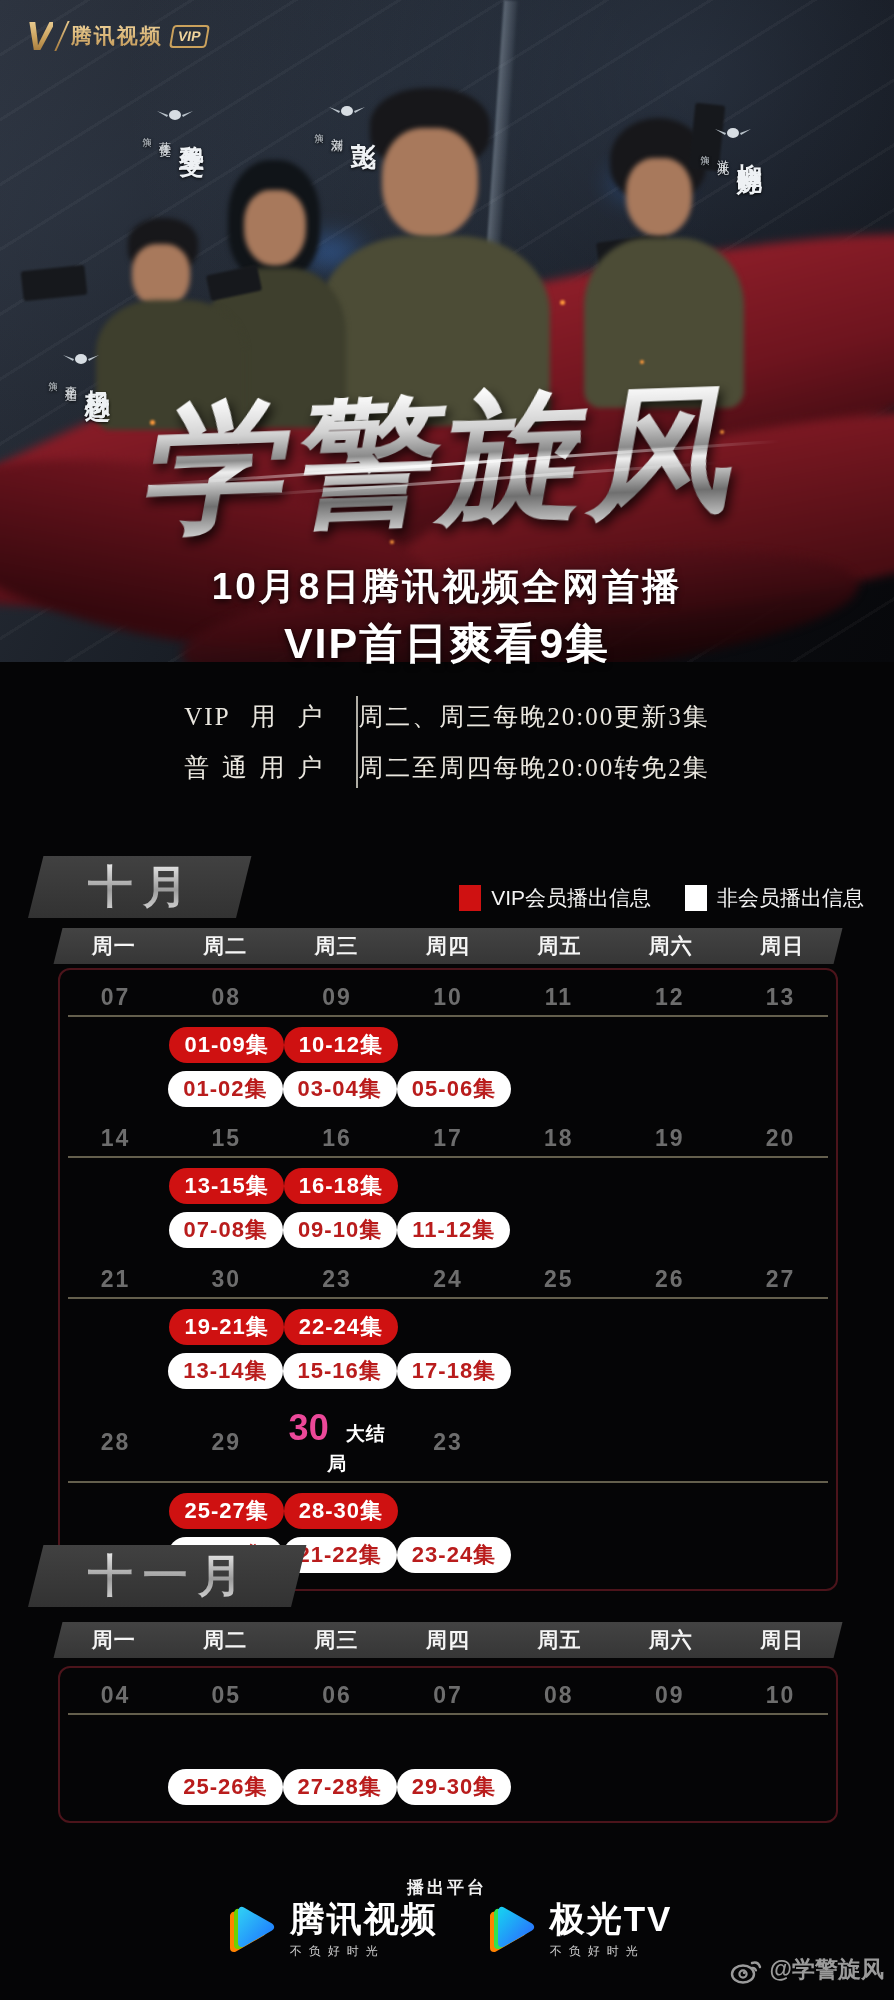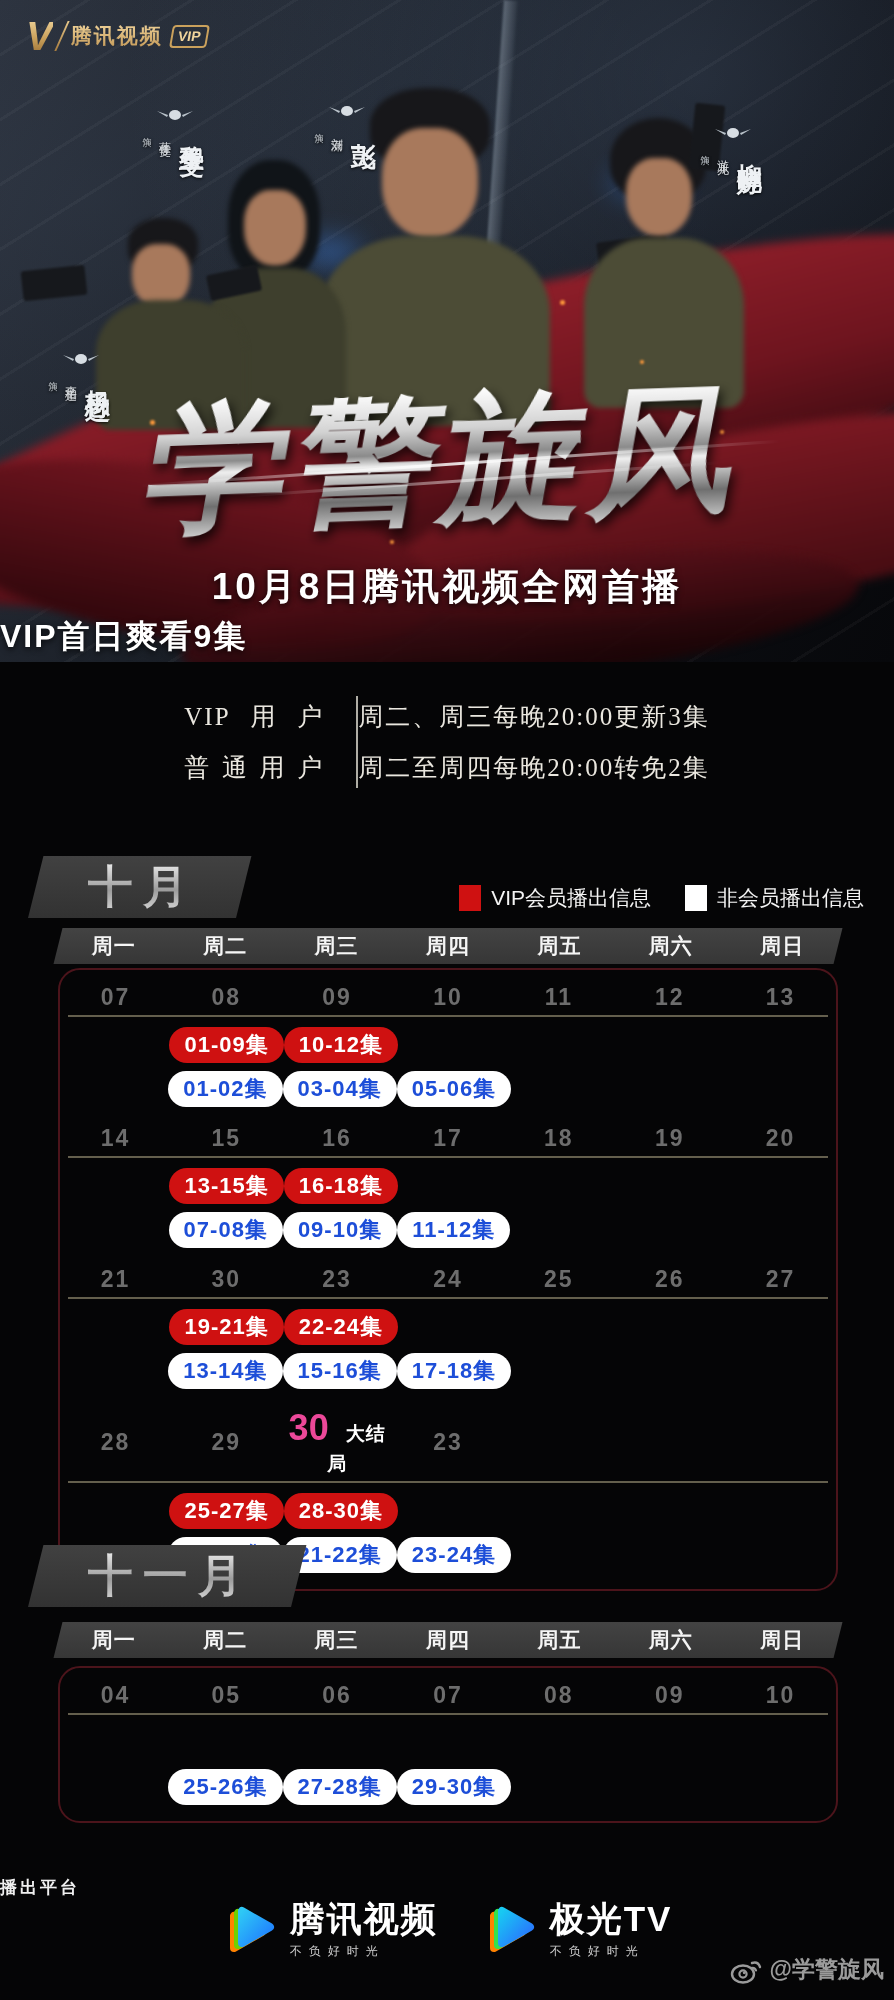--- a/index.html
+++ b/index.html
@@ -64,21 +64,21 @@
     transform:skewX(-12deg) rotate(-2deg);
     background:linear-gradient(180deg,#ffffff 0%,#d2d2d2 28%,#8b8b8b 46%,#efefef 54%,#6f6f6f 78%,#cfcfcf 100%);
     -webkit-background-clip:text;background-clip:text;color:transparent;
     filter:drop-shadow(4px 6px 6px rgba(0,0,0,.75));}
   .speedline{position:absolute;height:3px;background:linear-gradient(90deg,transparent,rgba(255,255,255,.85),transparent);
     transform:rotate(-4deg);}
 
   
   .premiere1{left:0;top:562px;width:894px;text-align:center;font-size:37px;font-weight:bold;
     letter-spacing:3px;color:#fff;text-shadow:0 2px 6px rgba(0,0,0,.8);}
-  .premiere2{left:0;top:615px;width:894px;font-size:32px;font-weight:bold;
+  .premiere2{left:0;top:615px;width:894px;text-align:center;font-size:43px;font-weight:bold;
     letter-spacing:2px;color:#fff;text-shadow:0 2px 6px rgba(0,0,0,.8);}
 
   
   .rules{left:0;top:700px;width:894px;display:flex;justify-content:center;}
   .rules-inner{display:grid;grid-template-columns:auto auto;column-gap:34px;row-gap:18px;
     font-family:"Liberation Serif",serif;font-size:25px;color:#eae7df;letter-spacing:2px;position:relative;}
   .rules-inner .divider{position:absolute;left:172px;top:-4px;bottom:-4px;width:2px;background:#cfccc2;opacity:.85;}
   .rules .lbl{width:140px;text-align:justify;text-align-last:justify;}
 
   
@@ -89,37 +89,37 @@
     background:linear-gradient(180deg,#fafafa,#9c9c9c 55%,#e3e3e3);
     -webkit-background-clip:text;background-clip:text;color:transparent;}
   .legend{position:absolute;right:30px;display:flex;gap:34px;align-items:center;}
   .legend .item{display:flex;align-items:center;gap:10px;font-size:21px;color:#f4f4f4;}
   .legend .sw{width:22px;height:26px;}
   .week-bar{position:absolute;left:58px;width:780px;height:36px;
     background:linear-gradient(180deg,#434343,#363636);transform:skewX(-14deg);
     display:flex;align-items:center;}
   .week-bar .inner{transform:skewX(14deg);width:100%;display:grid;grid-template-columns:repeat(7,1fr);}
   .week-bar .wd{text-align:center;font-size:21px;font-weight:bold;color:#f5f5f5;letter-spacing:1px;}
-  .cal-body{position:absolute;left:58px;width:780px;border:2px solid #4c141b;border-radius:22px;
+  .cal-body{position:absolute;left:58px;width:780px;border:2px solid #4c141b;border-radius:12px;
     box-sizing:border-box;padding:2px 0 10px 0;}
   .cal-row{padding:12px 0 6px 0;}
   .dates-grid,.pill-grid{display:grid;grid-template-columns:repeat(7,1fr);align-items:center;}
   .date-cell{text-align:center;font-size:23px;font-weight:bold;color:#6d6d6d;letter-spacing:2px;}
   .date-cell .fin-num{color:#ec4899;font-size:36px;letter-spacing:0;}
   .date-cell .fin-suffix{color:#ffffff;font-size:19px;letter-spacing:1px;margin-left:17px;}
   .date-line{height:2px;background:#76705a;opacity:.85;margin:4px 8px 0 8px;}
   .pill-grid{min-height:36px;margin-top:10px;}
   .pill-grid.free{margin-top:8px;}
   .pill{grid-row:1;justify-self:center;height:36px;line-height:36px;border-radius:18px;
     padding:0 15px;font-size:22px;font-weight:bold;letter-spacing:1px;white-space:nowrap;}
   .pill.vip{background:#cf1111;color:#fff;}
-  .pill.free{background:#fff;color:#1d4ed8;}
-
-  
-  .platform-label{left:0;top:1876px;width:894px;font-size:17px;
+  .pill.free{background:#fff;color:#b91c1c;}
+
+  
+  .platform-label{left:0;top:1876px;width:894px;text-align:center;font-size:17px;
     font-weight:bold;color:#f0f0f0;letter-spacing:3px;}
   .logos{left:0;top:1900px;width:894px;display:flex;justify-content:center;align-items:center;gap:44px;}
   .logo-unit{display:flex;align-items:center;gap:12px;}
   .logo-txt .nm{font-size:35px;font-weight:bold;color:#fff;letter-spacing:2px;line-height:1.1;}
   .logo-txt .tg{font-size:12px;color:#cfcfcf;letter-spacing:7px;margin-top:4px;}
   .weibo{right:10px;top:1954px;display:flex;align-items:center;gap:6px;color:#9b9b9b;font-size:23px;font-weight:bold;}
 </style>
 </head>
 <body>
 

